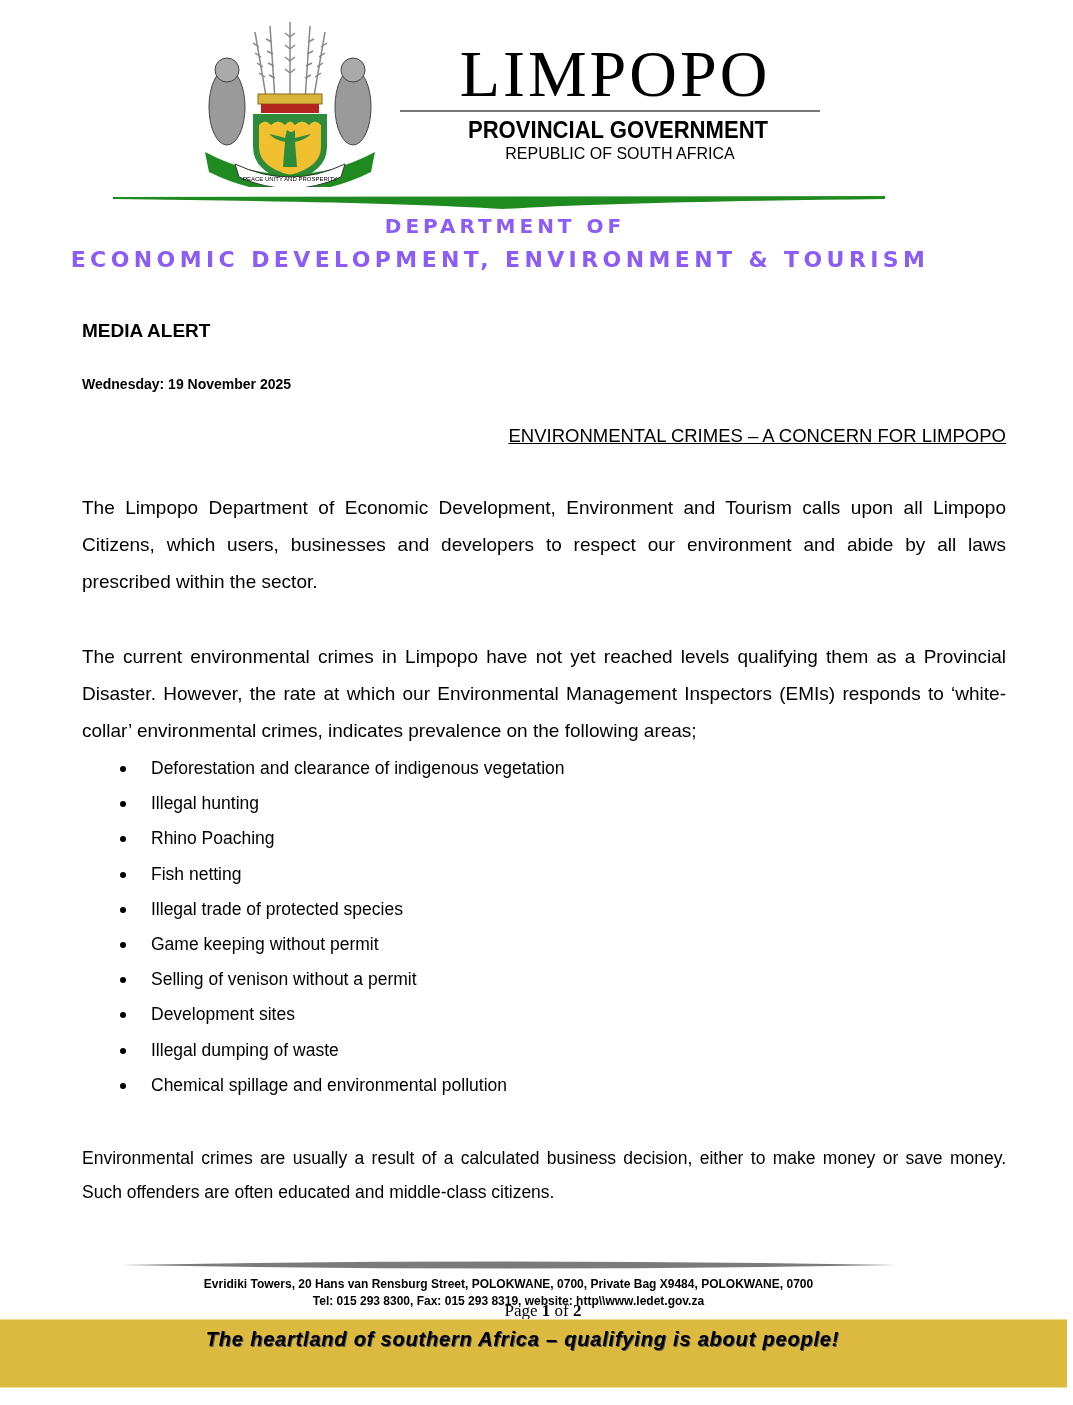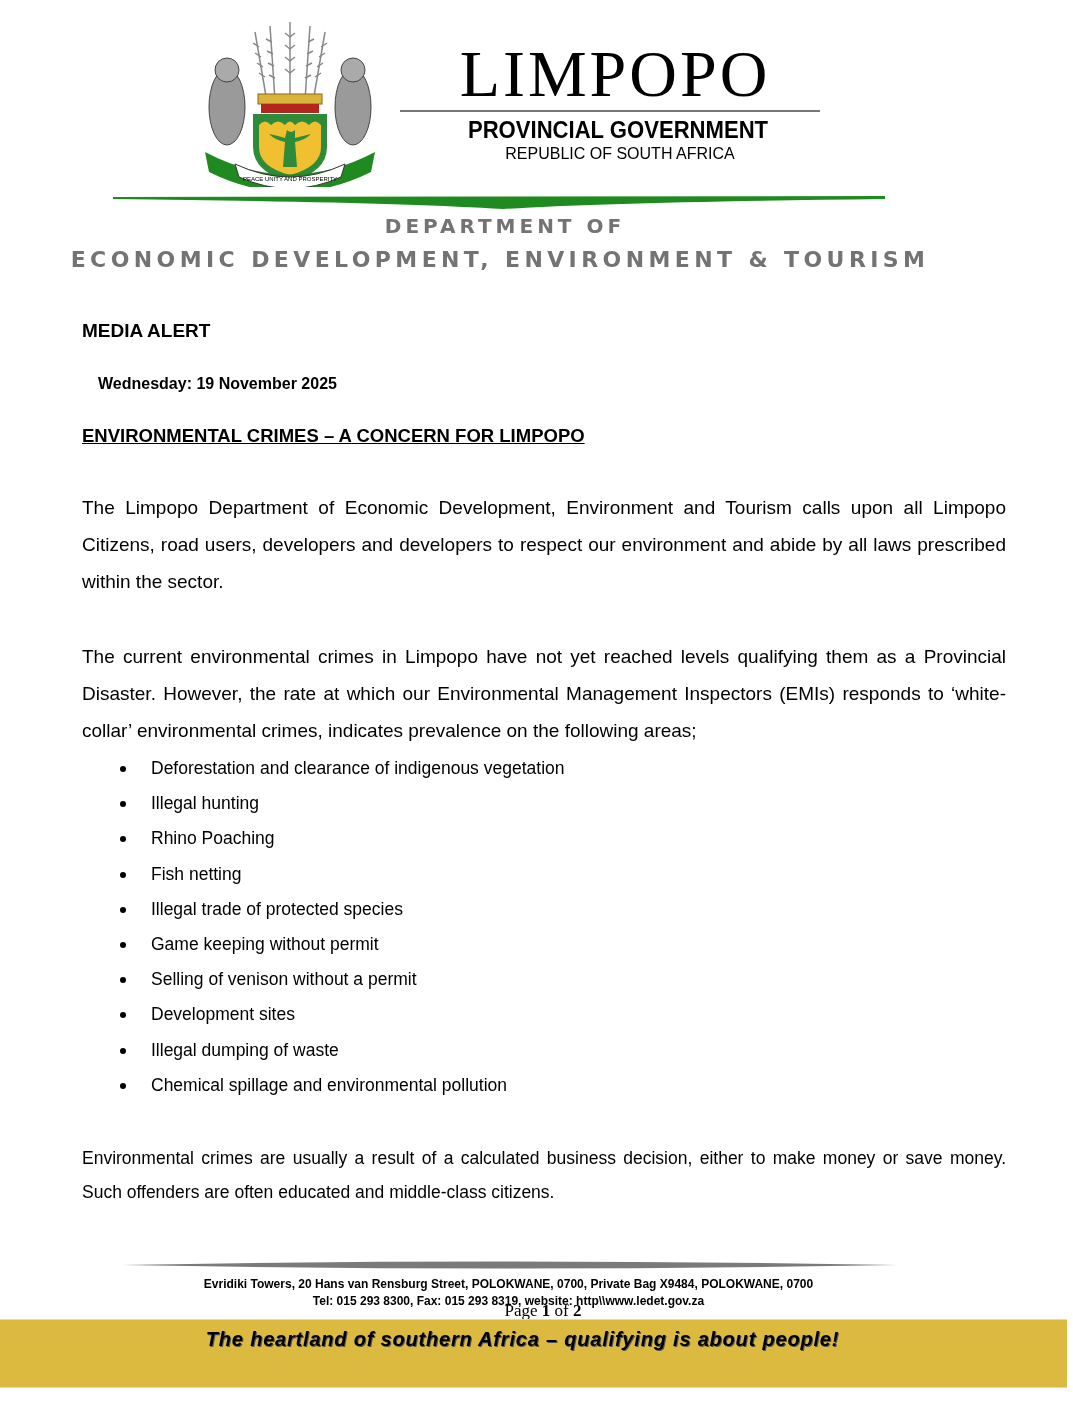--- a/index.html
+++ b/index.html
@@ -7,28 +7,28 @@
 
     .crest { position:absolute; left:195px; top:22px; width:190px; height:165px; }
     .title-block { position:absolute; left:400px; top:38px; width:420px; }
     .limpopo { font-family:Liberation Serif, serif; font-size:66px; letter-spacing:3px; text-align:center; line-height:72px; margin-left:10px; }
     .title-rule { height:2px; background:#777; margin:0 0 4px 0; width:420px; }
     .prov { font-family:"Liberation Sans", sans-serif; font-weight:bold; font-size:24px; text-align:center; line-height:28px; transform:scaleX(0.92); margin-left:28px; width:380px; }
     .rsa { font-size:16px; text-align:center; line-height:20px; margin-left:30px; width:380px; }
 
     .green-bar { position:absolute; left:113px; top:196px; width:772px; height:14px; }
 
-    .dept1, .dept2 { position:absolute; left:0; width:1000px; text-align:center; color:#737373; font-weight:bold; letter-spacing:4px; font-family:"DejaVu Sans", sans-serif; }
+    .dept1, .dept2 { position:absolute; left:0; width:1000px; text-align:center; color:#8b5cf6; font-weight:bold; letter-spacing:4px; font-family:"DejaVu Sans", sans-serif; }
     .dept1 { top:214px; font-size:20px; left:5px; }
     .dept2 { top:247px; font-size:22px; letter-spacing:4.4px; }
 
     .content { position:absolute; left:82px; top:316px; width:924px; }
     .media { font-weight:bold; font-size:19px; margin:0; line-height:30px; }
-    .date { font-weight:bold; font-size:16px; margin:23px 0 0 16px; line-height:30px; }
-    .headline { font-weight:bold; font-size:18.5px; text-decoration:underline; margin:22px 0 0 0; line-height:30px; }
+    .date { font-weight:bold; font-size:14px; margin:23px 0 0 0; line-height:30px; }
+    .headline { font-weight:normal; font-size:18.5px; text-decoration:underline; margin:22px 0 0 0; line-height:30px;text-align:right; }
     .para { font-size:19px; line-height:37px; text-align:justify; margin:0; }
     .p1 { margin-top:38px; }
     .p2 { margin-top:38px; }
     .bullets { list-style:none; padding:0; margin:2px 0 0 0; }
     .bullets li { position:relative; padding-left:69px; font-size:17.5px; line-height:35.2px; }
     .bullets li::before { content:""; position:absolute; left:38px; top:15px; width:6px; height:6px; border-radius:50%; background:#000; }
     .p3 { font-size:17.5px; line-height:34px; margin-top:38px; text-align:justify; }
 
     .footer-rule { position:absolute; left:122px; top:1258px; width:775px; height:14px; }
     .addr1, .addr2 { position:absolute; left:0; width:1017px; text-align:center; font-weight:bold; font-size:12px; }
@@ -89,21 +89,21 @@
   <path d="M0 1 L772 0 L772 3 Q500 6 390 13 Q280 6 0 3 Z" fill="#1f8a1f"></path>
 </svg>
 
 <div class="dept1">DEPARTMENT OF</div>
 <div class="dept2">ECONOMIC DEVELOPMENT, ENVIRONMENT &amp; TOURISM</div>
 
 <div class="content">
   <p class="media">MEDIA ALERT</p>
   <p class="date">Wednesday: 19 November 2025</p>
   <p class="headline">ENVIRONMENTAL CRIMES – A CONCERN FOR LIMPOPO</p>
-  <p class="para p1">The Limpopo Department of Economic Development, Environment and Tourism calls upon all Limpopo Citizens, road users, developers and developers to respect our environment and abide by all laws prescribed within the sector.</p>
+  <p class="para p1">The Limpopo Department of Economic Development, Environment and Tourism calls upon all Limpopo Citizens, which users, businesses and developers to respect our environment and abide by all laws prescribed within the sector.</p>
   <p class="para p2">The current environmental crimes in Limpopo have not yet reached levels qualifying them as a Provincial Disaster. However, the rate at which our Environmental Management Inspectors (EMIs) responds to ‘white-collar’ environmental crimes, indicates prevalence on the following areas;</p>
   <ul class="bullets">
     <li>Deforestation and clearance of indigenous vegetation</li>
     <li>Illegal hunting</li>
     <li>Rhino Poaching</li>
     <li>Fish netting</li>
     <li>Illegal trade of protected species</li>
     <li>Game keeping without permit</li>
     <li>Selling of venison without a permit</li>
     <li>Development sites</li>

